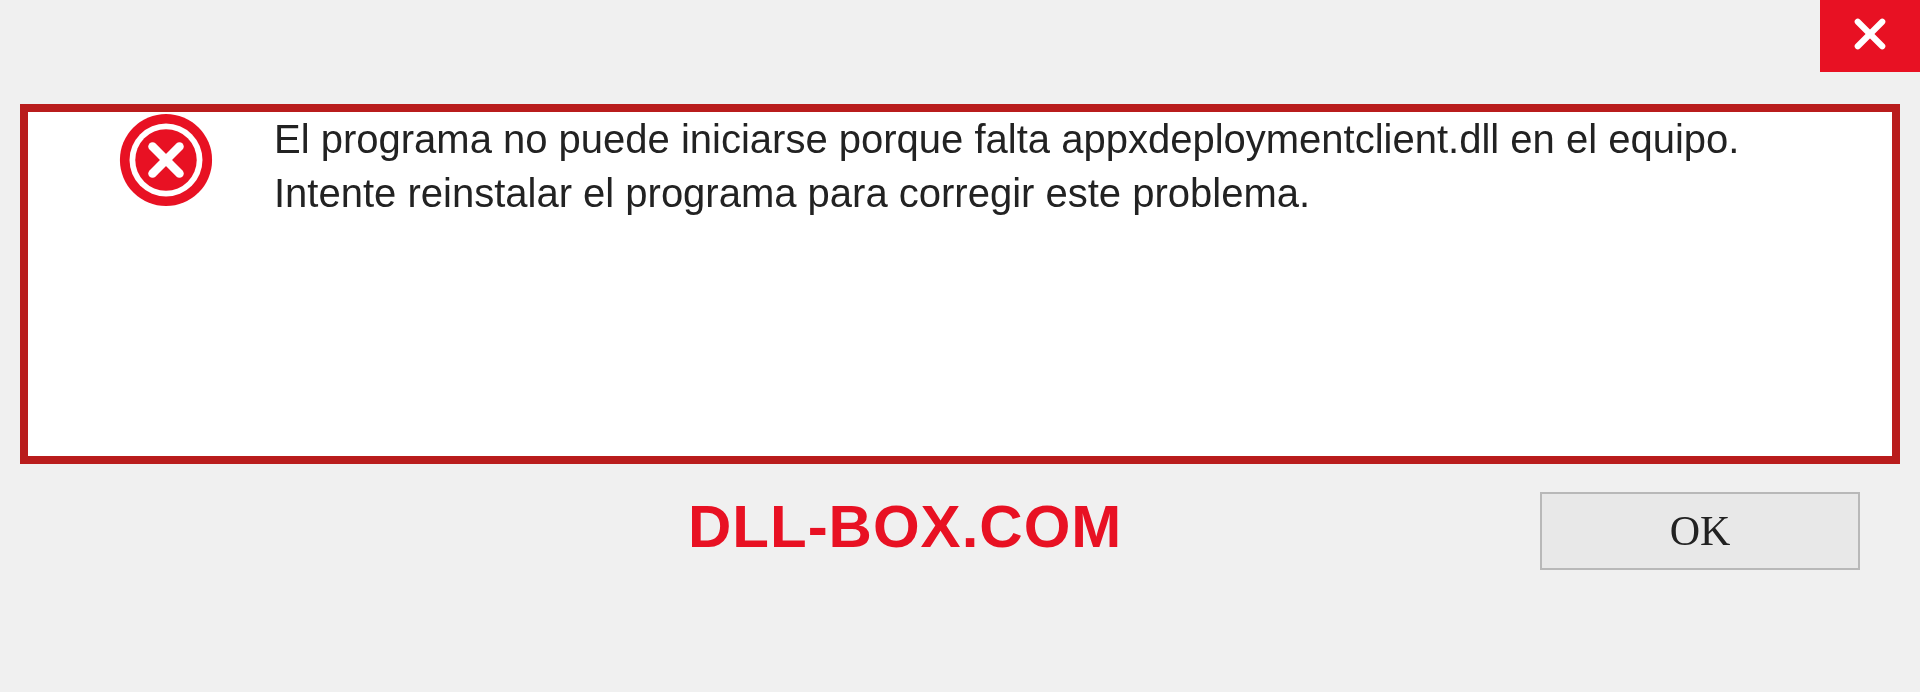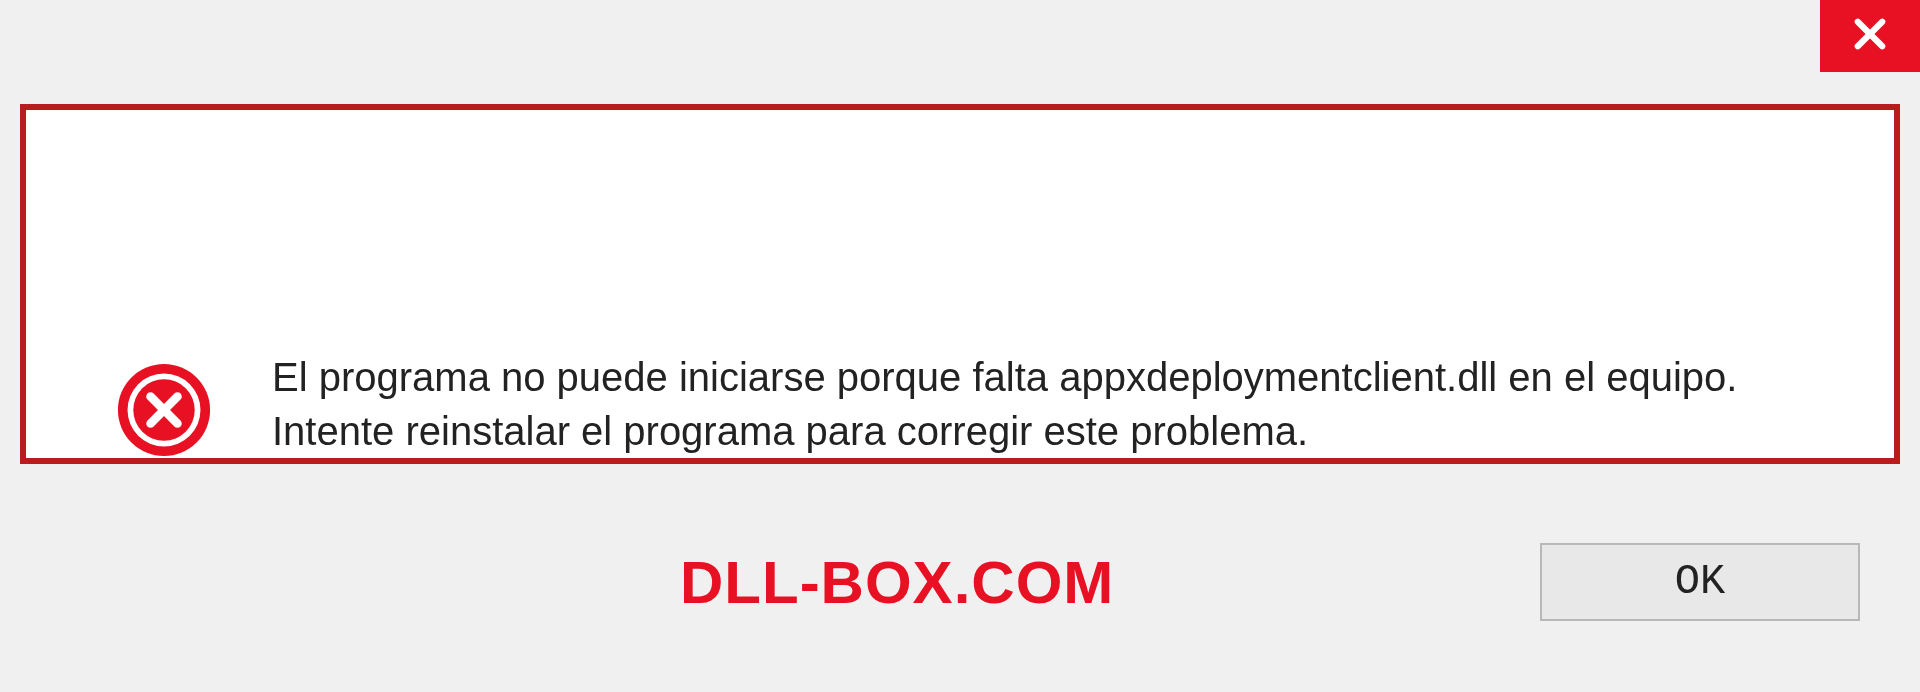--- a/index.html
+++ b/index.html
@@ -40,48 +40,47 @@
       justify-content: center;
       cursor: pointer;
     }
     .close-btn svg {
       width: 42px;
       height: 42px;
     }
     .content-panel {
       margin: 10px 20px 0 20px;
       background: #ffffff;
-      border: 6px solid #b91c1c;
+      border: 8px solid #b91c1c;
       height: 360px;
       display: flex;
-      align-items: flex-end;
+      align-items: flex-start;
       padding: 0 60px;
     }
     .error-icon {
       width: 96px;
       height: 96px;
       flex-shrink: 0;
       margin-right: 60px;
       margin-left: 30px;
     }
     .message-text {
       font-size: 40px;
       color: #222;
       line-height: 1.35;
       font-weight: 400;
       max-width: 1500px;
     }
     .footer {
       position: absolute;
       bottom: 0;
-      left: 0;
+      left: 8px;
       right: 0;
       height: 200px;
       display: flex;
-      align-items: center;
       justify-content: space-between;
       padding: 0 60px 20px 60px;
     }
     .watermark {
       font-size: 60px;
       font-weight: 900;
       color: #e81123;
       letter-spacing: 1px;
       margin-left: 620px;
       font-family: Arial, sans-serif;
@@ -90,21 +89,21 @@
       width: 320px;
       height: 78px;
       background: #e8e8e8;
       border: 2px solid #b8b8b8;
       font-size: 42px;
       color: #222;
       display: flex;
       align-items: center;
       justify-content: center;
       cursor: pointer;
-      font-family: Liberation Mono, monospace;
+      font-family: Liberation Serif, serif;
     }
   </style>
 </head>
 <body>
 
 <div class="titlebar">
   <div class="close-btn">
     <span>
       <svg viewBox="0 0 24 24" fill="none" stroke="#ffffff" stroke-width="3.5" stroke-linecap="round">
         <line x1="5" y1="5" x2="19" y2="19"></line>

